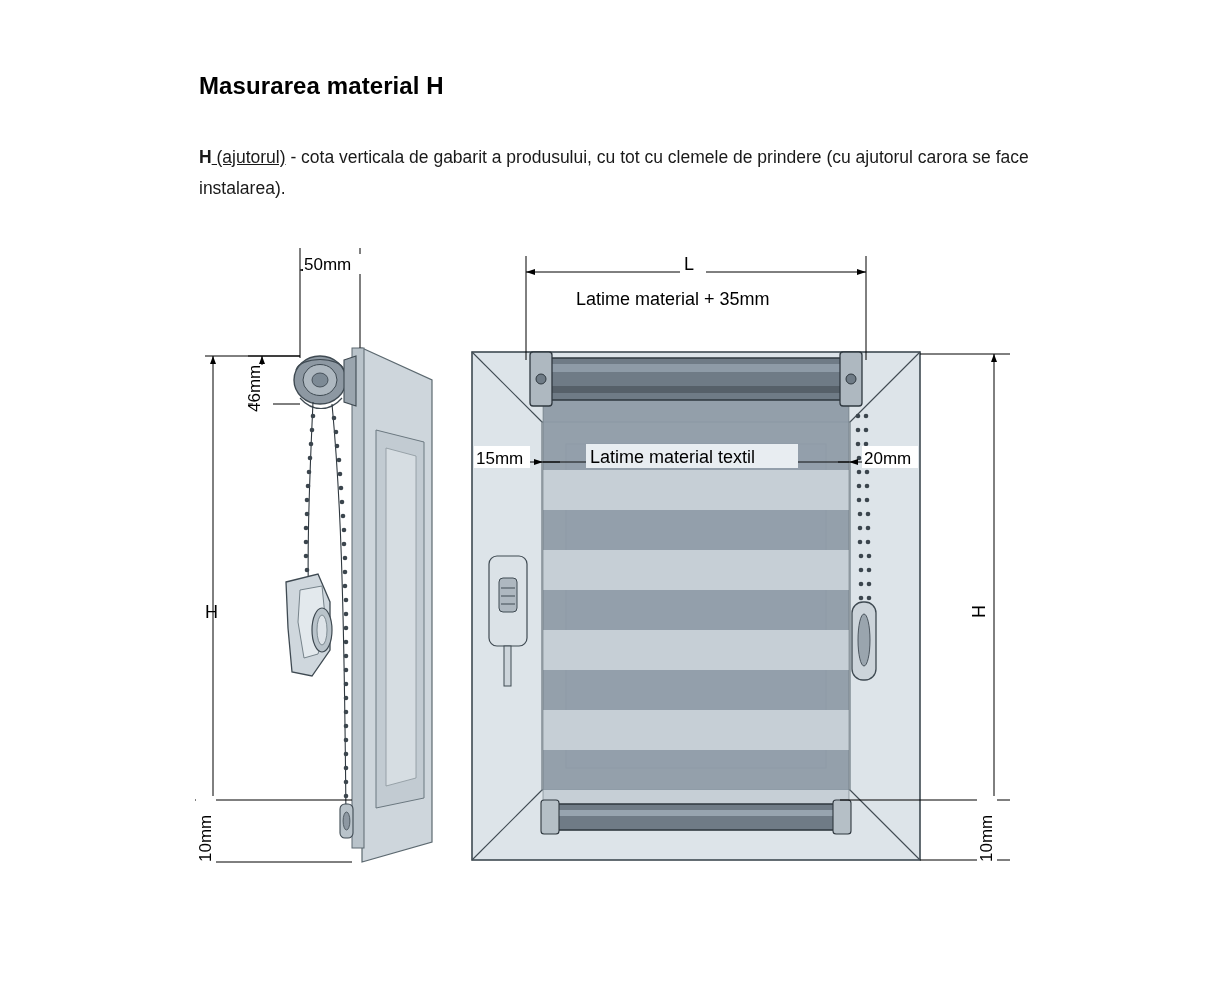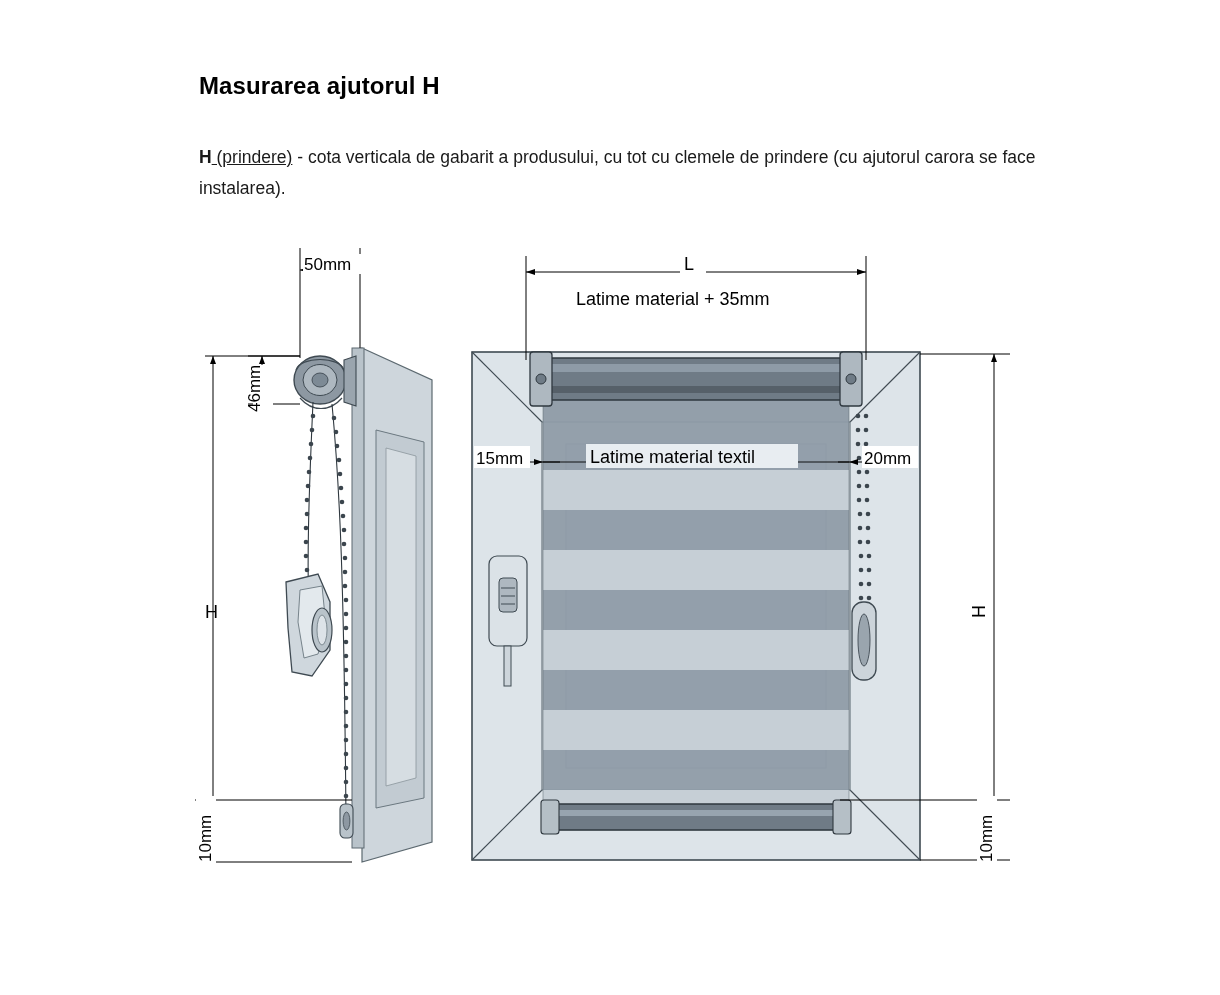--- a/index.html
+++ b/index.html
@@ -54,24 +54,24 @@
   svg text {
     font-family: "Liberation Sans", sans-serif;
     fill: #000;
   }
 </style>
 </head>
 <body>
 
 <div class="page">
 
-  <div class="title">Masurarea ajutorul H</div>
+  <div class="title">Masurarea material H</div>
 
   <div class="para">
-    <b>H</b><span class="u"> (prindere)</span><span> - cota verticala de gabarit a produsului, cu tot cu clemele de prindere (cu ajutorul carora se face instalarea).</span>
+    <b>H</b><span class="u"> (ajutorul)</span><span> - cota verticala de gabarit a produsului, cu tot cu clemele de prindere (cu ajutorul carora se face instalarea).</span>
   </div>
 
   <div class="diagram">
     <svg width="1220" height="700" viewBox="0 0 1220 700">
 
       <g>
 
         <path d="M362,118 L432,150 L432,612 L362,632 Z" fill="#ced6dc" stroke="#5c6970" stroke-width="1.2"></path>
         <path d="M376,200 L424,212 L424,568 L376,578 Z" fill="#c2cbd2" stroke="#6b7880" stroke-width="1"></path>
         <path d="M386,218 L416,226 L416,548 L386,556 Z" fill="#d6dde2" stroke="#8a959c" stroke-width="0.8"></path>

